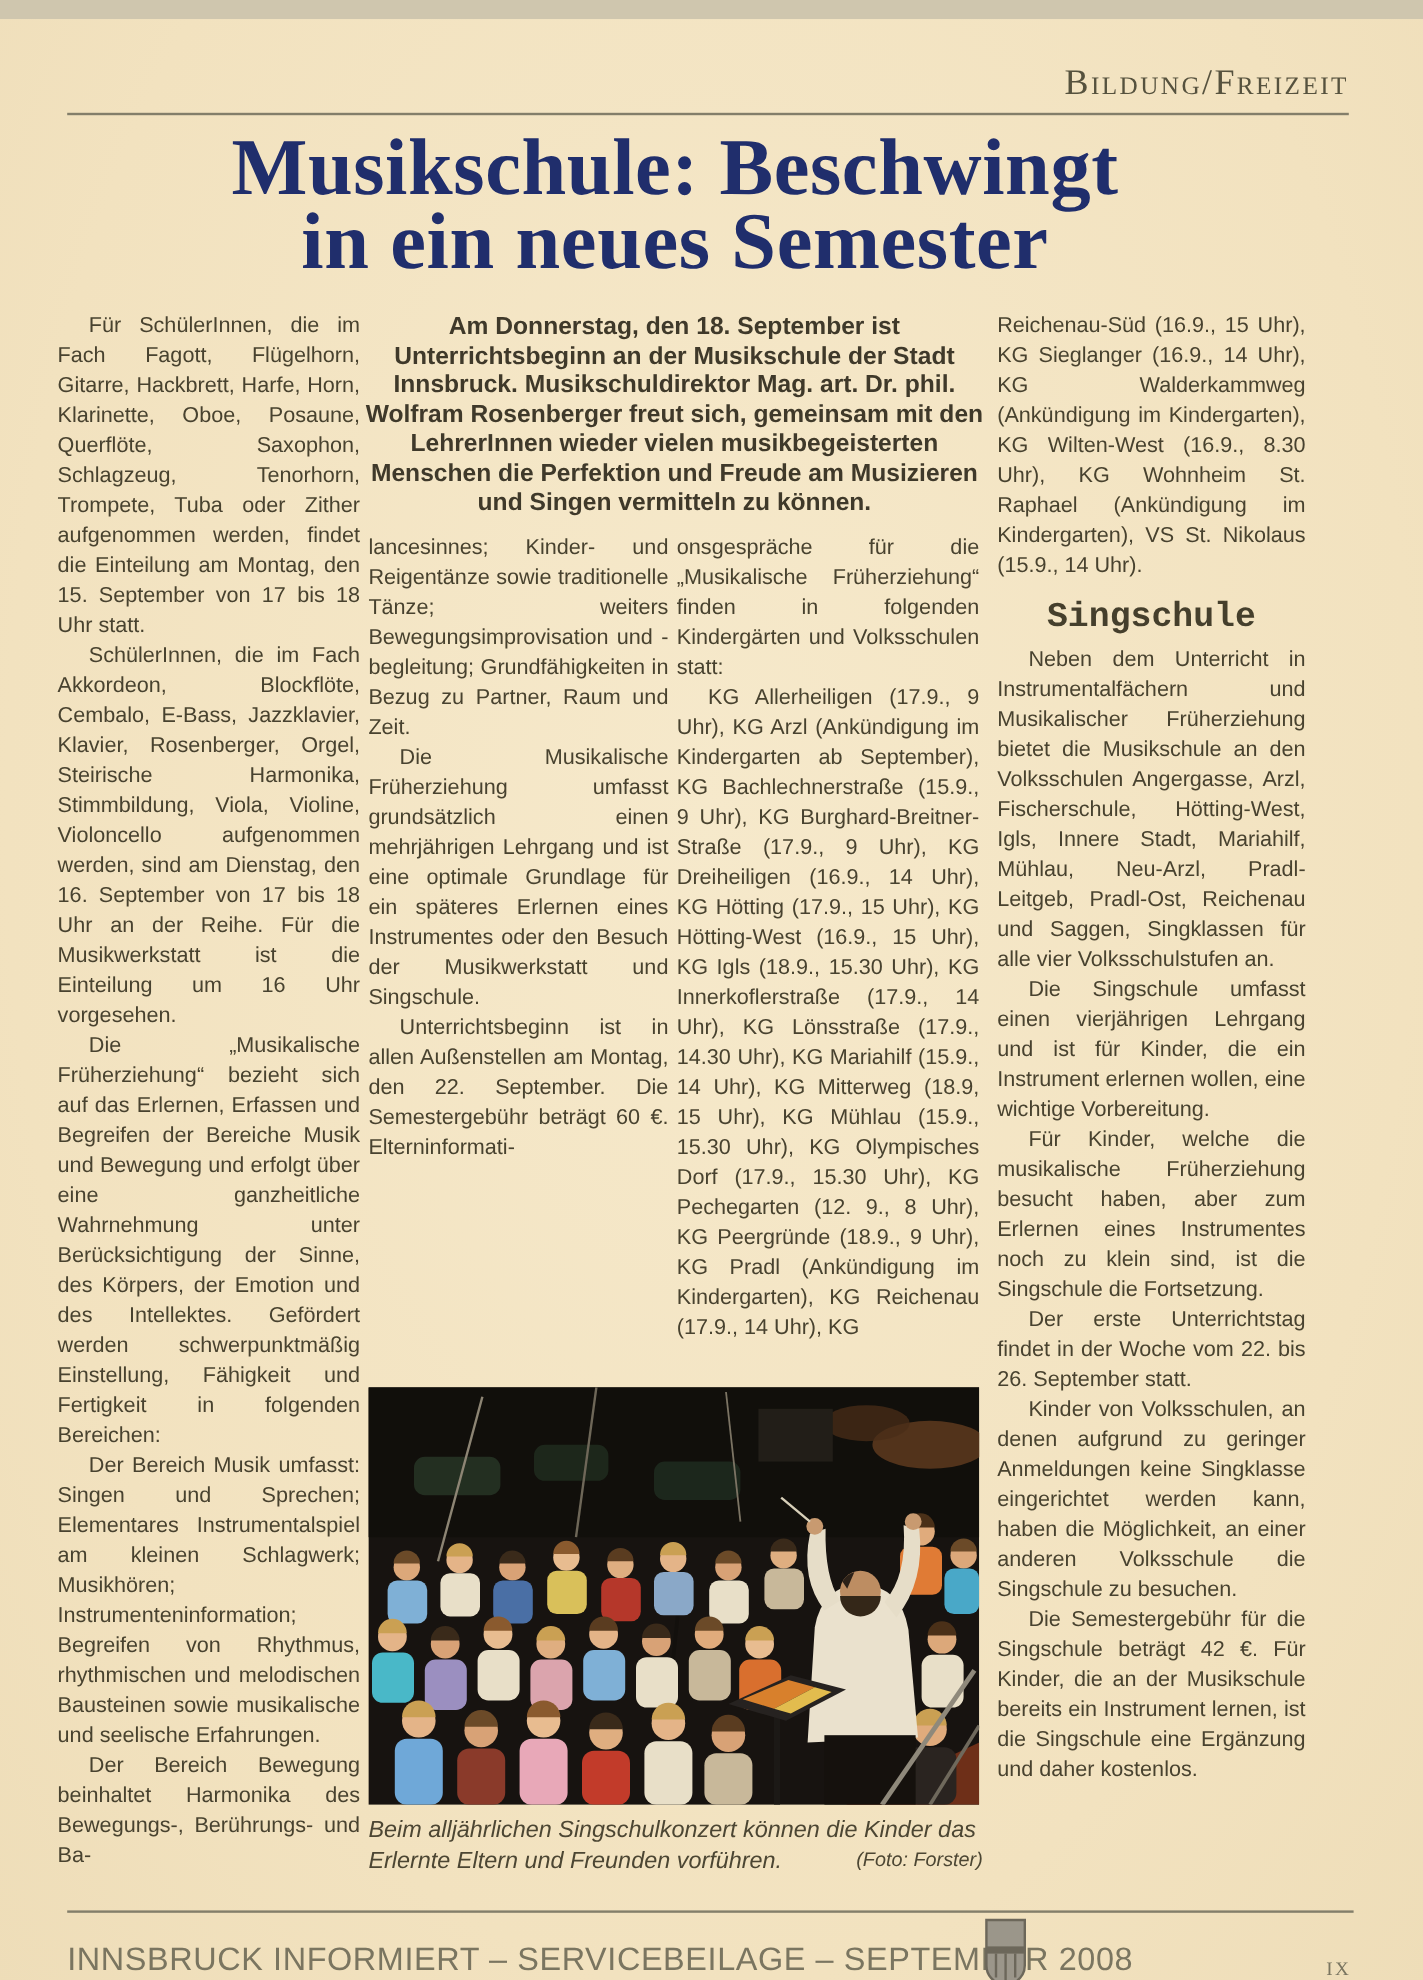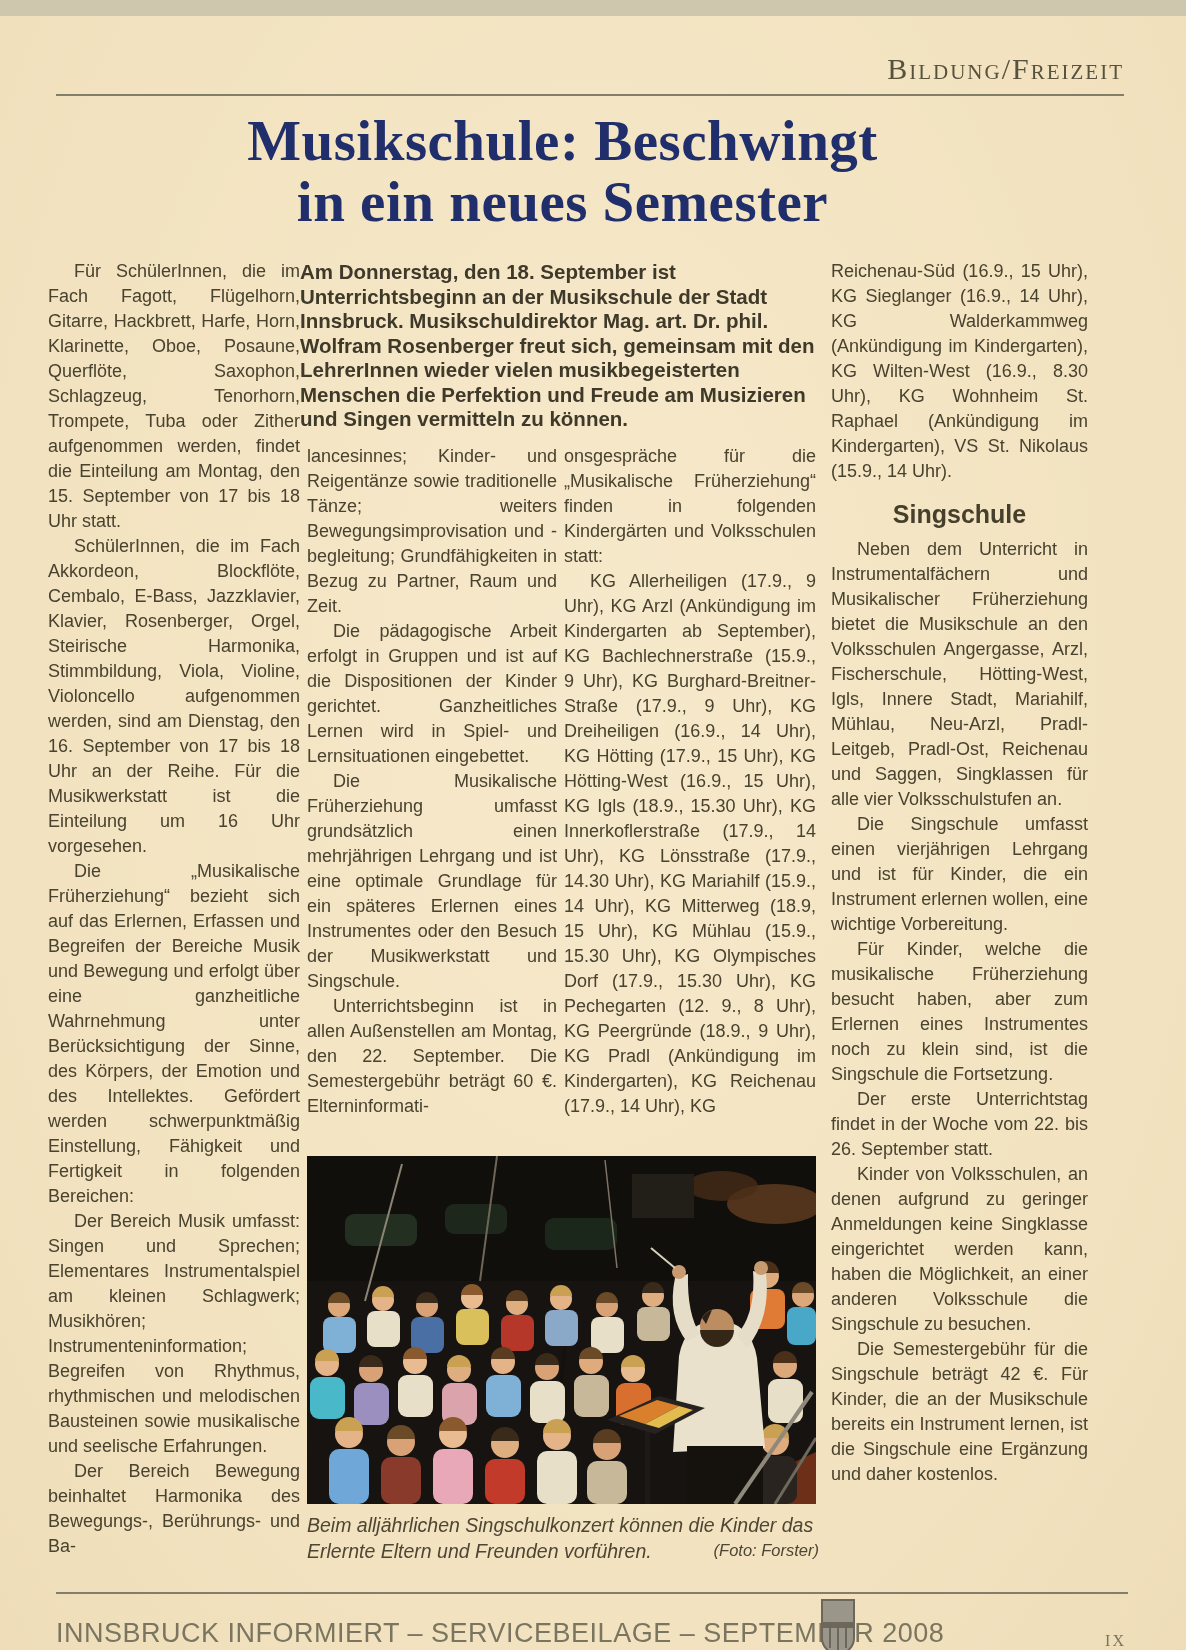--- a/index.html
+++ b/index.html
@@ -15,39 +15,39 @@
     position:absolute; top:36px; right:62px;
     font-family:"Liberation Serif", serif; font-variant:small-caps;
     font-size:30px; letter-spacing:2px; color:#56523e;
   }
   .rule { position:absolute; height:2px; background:#837e6a; }
   .rule-top { left:56px; right:62px; top:78px; }
   .rule-bottom { left:56px; right:58px; top:1576px; }
   .title {
     position:absolute; left:40px; width:1045px; top:94px; text-align:center;
     font-family:"Liberation Serif", serif; font-weight:bold;
-    font-size:57px; line-height:61px; color:#202e6c; letter-spacing:0.5px;
+    font-size:67px; line-height:61px; color:#202e6c; letter-spacing:0.5px;
   }
   .t-line { display:block; }
   .intro {
     position:absolute; left:300px; top:244px; width:524px;
     font-weight:bold; font-size:20.5px; line-height:24.5px;
-    color:#3f392a;
+    text-align:center; color:#3f392a;
   }
   .col { position:absolute; }
   .col1 { left:48px;  top:243px; width:252px; }
   .col2 { left:307px; top:428px; width:250px; }
   .col3 { left:564px; top:428px; width:252px; }
   .col4 { left:831px; top:243px; width:257px; }
   .para { font-size:18px; line-height:25px; text-align:justify; text-indent:26px; }
   .para.cont { text-indent:0; }
   .b { font-weight:normal; }
   .col-heading {
-    font-size:25px; line-height:29px; font-weight:bold; text-align:center;
-    margin:16px 0 8px; color:#453f2c;
+    font-size:29px; line-height:29px; font-weight:bold; text-align:center;
+    margin:16px 0 8px; color:#453f2c;font-family:Liberation Mono, monospace;
   }
   .photo-wrap { position:absolute; left:307px; top:1140px; width:509px; height:348px; }
   .photo-wrap svg { display:block; width:100%; height:100%; }
   .caption {
     position:absolute; left:307px; top:1496px; width:512px;
     font-style:italic; font-size:19.5px; line-height:26px; color:#4c4633;
   }
   .credit { position:absolute; right:0; bottom:1px; font-size:16.5px; }
   .footer-text {
     position:absolute; left:56px; top:1602px;
@@ -78,21 +78,20 @@
   <div class="col col1">
     <p class="para"><span>Für SchülerInnen, die im Fach Fagott, Flügelhorn, Gitarre, Hackbrett, Harfe, Horn, Klarinette, Oboe, Posaune, Querflöte, Saxophon, Schlagzeug, Tenorhorn, Trompete, Tuba oder Zither aufgenommen werden, findet die </span><span class="b">Einteilung</span><span> am Montag, den </span><span class="b">15. September</span><span> von 17 bis 18 Uhr statt.</span></p>
     <p class="para"><span>SchülerInnen, die im Fach Akkordeon, Blockflöte, Cembalo, E-Bass, Jazzklavier, Klavier, Rosenberger, Orgel, Steirische Harmonika, Stimmbildung, Viola, Violine, Violoncello aufgenommen werden, sind am Dienstag, den </span><span class="b">16. September</span><span> von 17 bis 18 Uhr an der Reihe. Für die Musikwerkstatt ist die Einteilung um 16 Uhr vorgesehen.</span></p>
     <p class="para">Die „Musikalische Früherziehung“ bezieht sich auf das Erlernen, Erfassen und Begreifen der Bereiche Musik und Bewegung und erfolgt über eine ganzheitliche Wahrnehmung unter Berücksichtigung der Sinne, des Körpers, der Emotion und des Intellektes. Gefördert werden schwerpunktmäßig Einstellung, Fähigkeit und Fertigkeit in folgenden Bereichen:</p>
     <p class="para">Der Bereich Musik umfasst: Singen und Sprechen; Elementares Instrumentalspiel am kleinen Schlagwerk; Musikhören; Instrumenteninformation; Begreifen von Rhythmus, rhythmischen und melodischen Bausteinen sowie musikalische und seelische Erfahrungen.</p>
     <p class="para">Der Bereich Bewegung beinhaltet Harmonika des Bewegungs-, Berührungs- und Ba-</p>
   </div>
 
   <div class="col col2">
     <p class="para cont">lancesinnes; Kinder- und Reigentänze sowie traditionelle Tänze; weiters Bewegungsimprovisation und -begleitung; Grundfähigkeiten in Bezug zu Partner, Raum und Zeit.</p>
-    <p class="para">Die pädagogische Arbeit erfolgt in Gruppen und ist auf die Dispositionen der Kinder gerichtet. Ganzheitliches Lernen wird in Spiel- und Lernsituationen eingebettet.</p>
     <p class="para">Die Musikalische Früherziehung umfasst grundsätzlich einen mehrjährigen Lehrgang und ist eine optimale Grundlage für ein späteres Erlernen eines Instrumentes oder den Besuch der Musikwerkstatt und Singschule.</p>
     <p class="para"><span class="b">Unterrichtsbeginn ist in allen Außenstellen am Montag, den 22. September.</span><span> Die Semestergebühr beträgt 60 €. Elterninformati-</span></p>
   </div>
 
   <div class="col col3">
     <p class="para cont">onsgespräche für die „Musikalische Früherziehung“ finden in folgenden Kindergärten und Volksschulen statt:</p>
     <p class="para"><span class="b">KG Allerheiligen</span><span> (17.9., 9 Uhr), </span><span class="b">KG Arzl</span><span> (Ankündigung im Kindergarten ab September), </span><span class="b">KG Bachlechnerstraße</span><span> (15.9., 9 Uhr), </span><span class="b">KG Burghard-Breitner-Straße</span><span> (17.9., 9 Uhr), </span><span class="b">KG Dreiheiligen</span><span> (16.9., 14 Uhr), </span><span class="b">KG Hötting</span><span> (17.9., 15 Uhr), </span><span class="b">KG Hötting-West</span><span> (16.9., 15 Uhr), </span><span class="b">KG Igls</span><span> (18.9., 15.30 Uhr), </span><span class="b">KG Innerkoflerstraße</span><span> (17.9., 14 Uhr), </span><span class="b">KG Lönsstraße</span><span> (17.9., 14.30 Uhr), </span><span class="b">KG Mariahilf</span><span> (15.9., 14 Uhr), </span><span class="b">KG Mitterweg</span><span> (18.9, 15 Uhr), </span><span class="b">KG Mühlau</span><span> (15.9., 15.30 Uhr), </span><span class="b">KG Olympisches Dorf</span><span> (17.9., 15.30 Uhr), </span><span class="b">KG Pechegarten</span><span> (12. 9., 8 Uhr), </span><span class="b">KG Peergründe</span><span> (18.9., 9 Uhr), </span><span class="b">KG Pradl</span><span> (Ankündigung im Kindergarten), </span><span class="b">KG Reichenau</span><span> (17.9., 14 Uhr), </span><span class="b">KG</span></p>
   </div>
 
   <div class="col col4">

